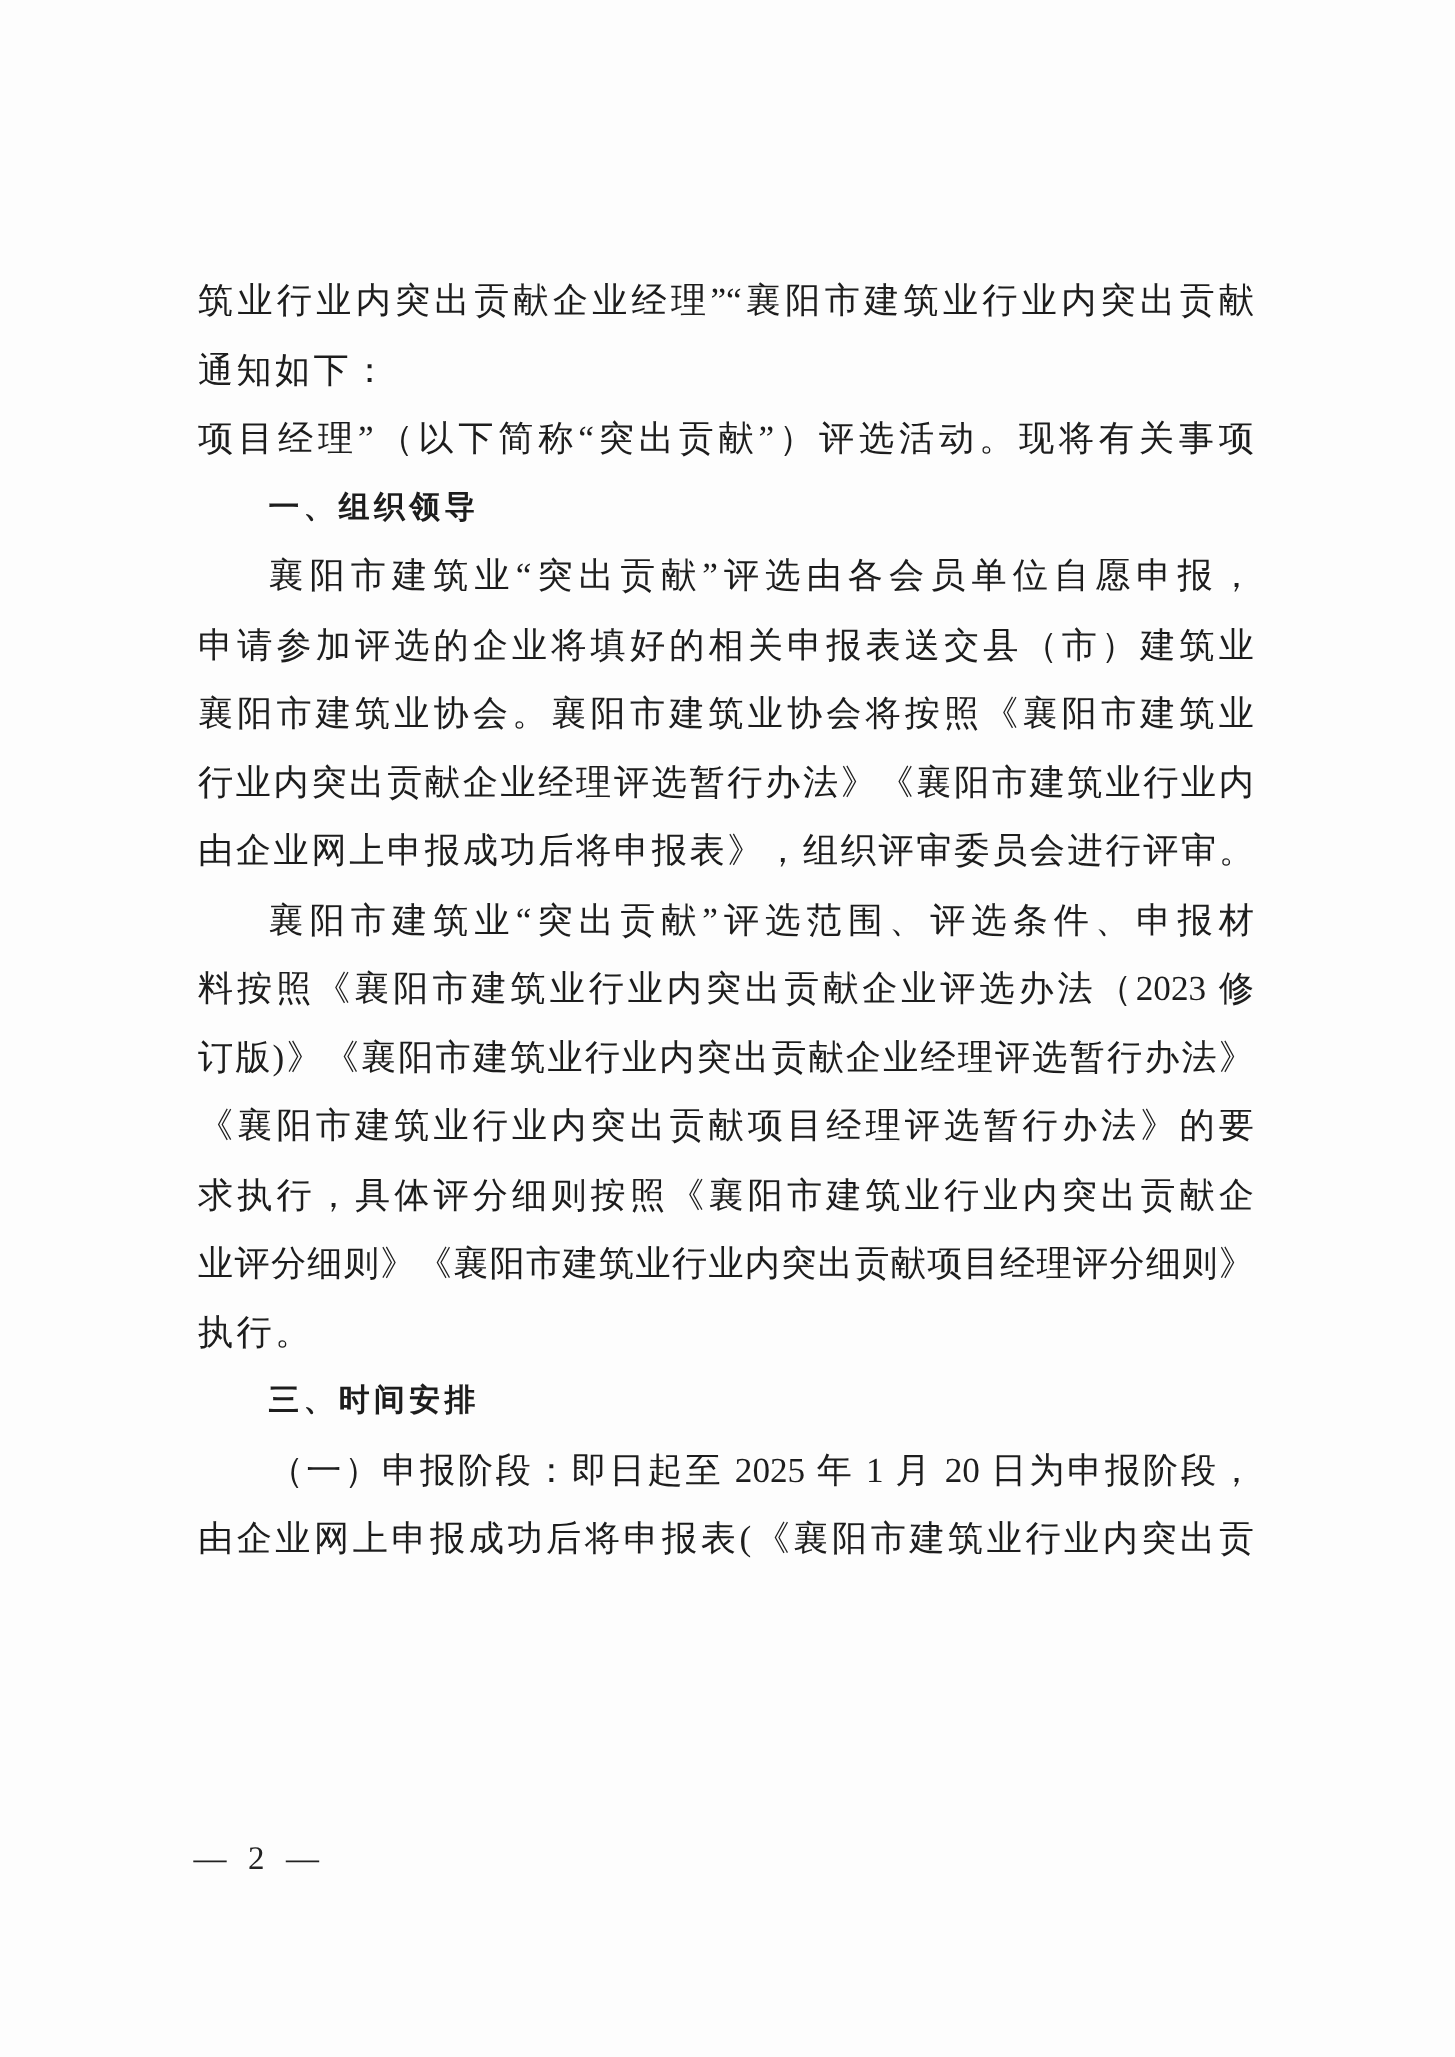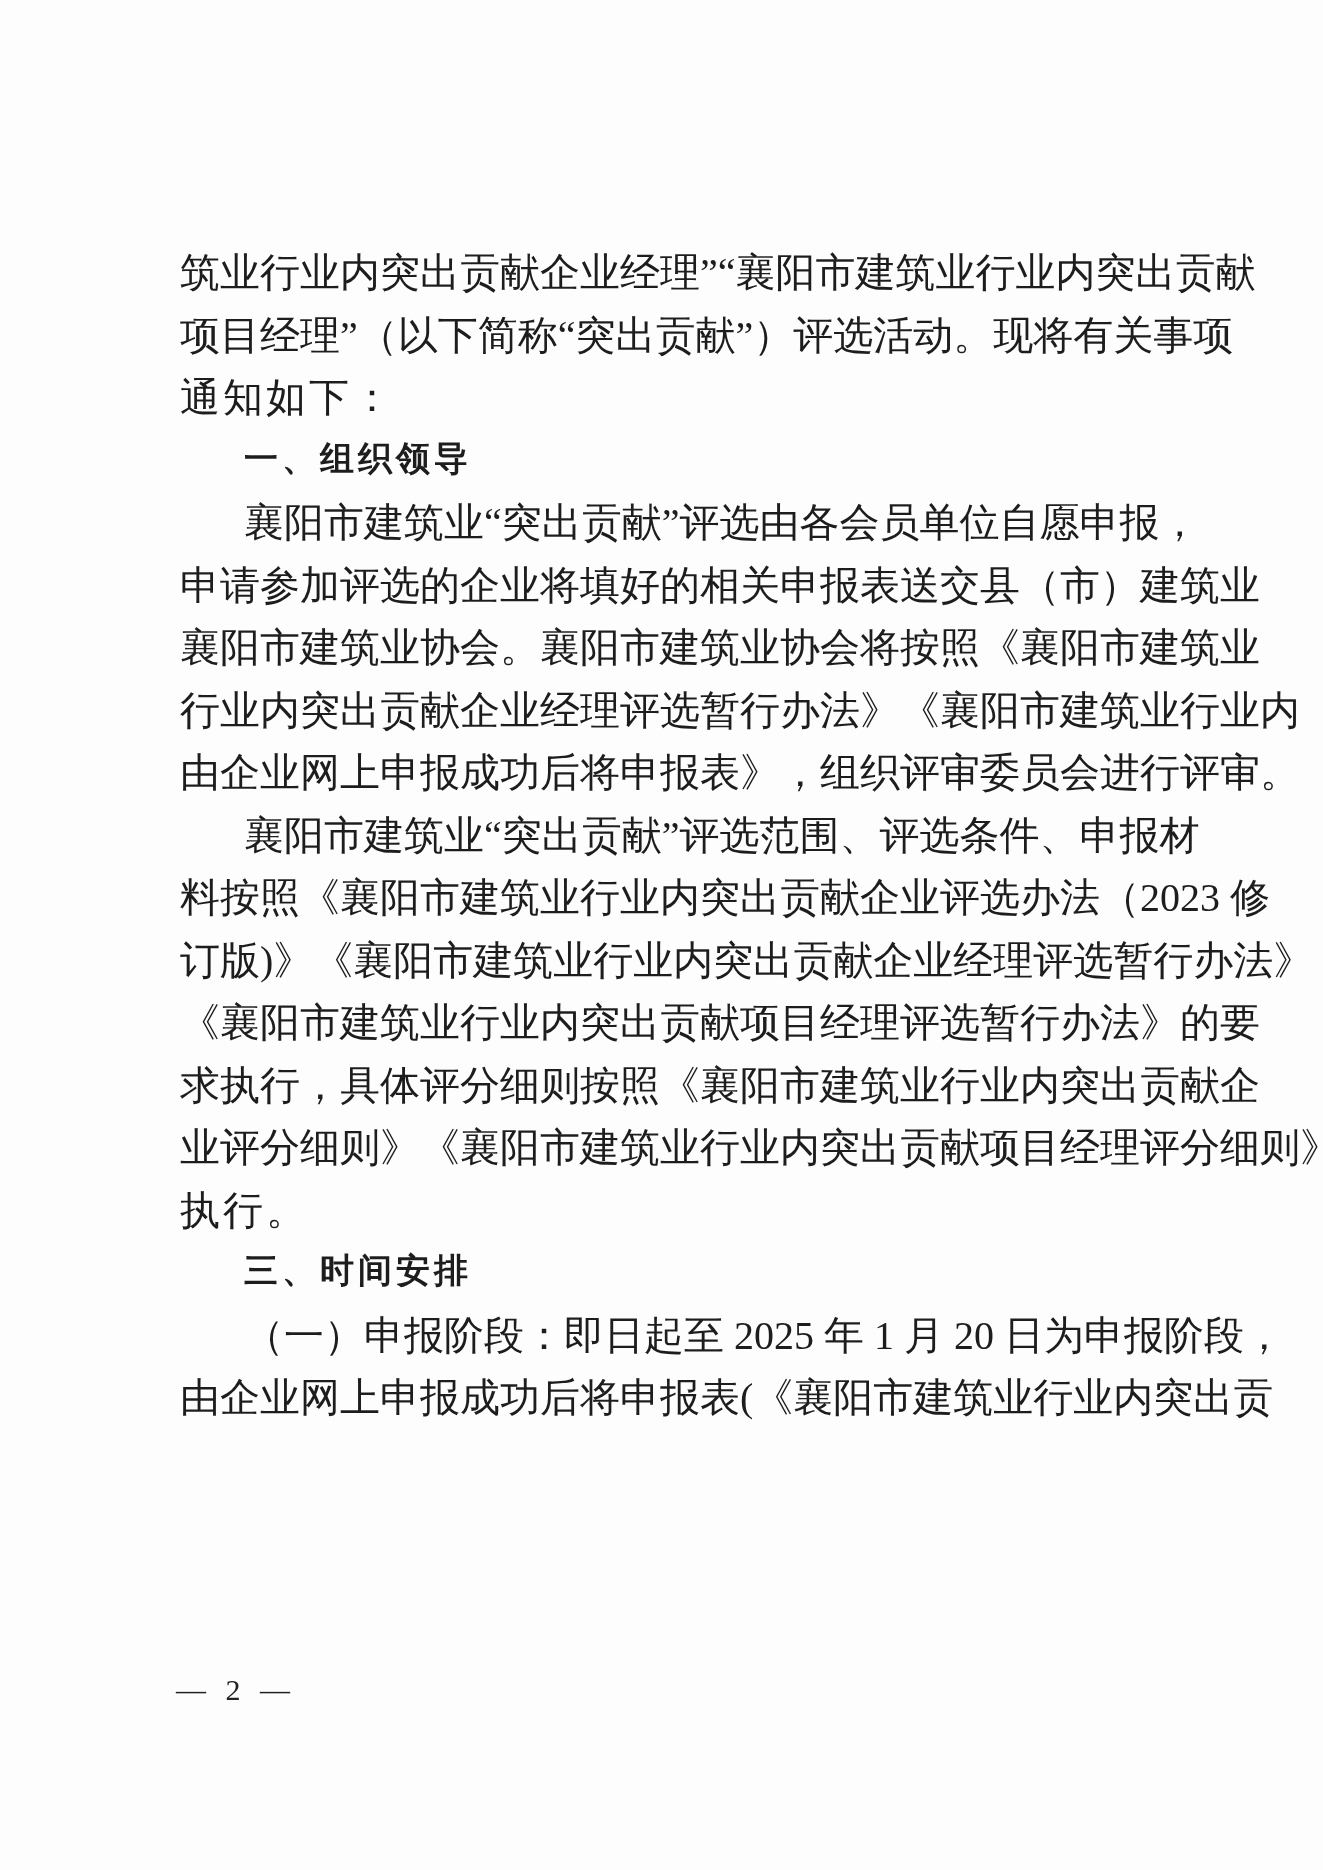--- a/index.html
+++ b/index.html
@@ -21,65 +21,65 @@
     font-family: "Liberation Serif", serif;
     color: #1d1d1d;
   }
   .doc-body {
     position: absolute;
     left: 180px;
     top: 242px;
     width: 960px;
   }
   .line {
-    font-size: 40px;
+    font-size: 32px;
     line-height: 62.5px;
     height: 62.5px;
     white-space: nowrap;
     font-weight: 400;
   }
   
   .line.j {
     text-align: justify;
     text-align-last: justify;
   }
   
   .line:not(.j):not(.b) {
     letter-spacing: 3px;
   }
   
   .line.ind {
     text-indent: 64px;
   }
   
   .line.b {
-    font-family: Liberation Mono, monospace;
+    font-family: Liberation Sans, sans-serif;
     font-weight: 700;
-    font-size: 34px;
+    font-size: 28px;
     letter-spacing: 4px;
   }
   .page-footer {
     position: absolute;
     left: 176px;
     top: 1668px;
     font-size: 30px;
     line-height: 44px;
     letter-spacing: 6px;
     color: #222;
     white-space: nowrap;
   }
 </style>
 </head>
 <body>
 
 <div class="page">
   <div class="doc-body" id="doc-body">
       <div class="line j">筑业行业内突出贡献企业经理”“襄阳市建筑业行业内突出贡献</div>
+      <div class="line">通知如下：</div>
       <div class="line j">项目经理”（以下简称“突出贡献”）评选活动。现将有关事项</div>
-      <div class="line">通知如下：</div>
       <div class="line ind b">一、组织领导</div>
       <div class="line j ind">襄阳市建筑业“突出贡献”评选由各会员单位自愿申报，</div>
       <div class="line j">申请参加评选的企业将填好的相关申报表送交县（市）建筑业</div>
       <div class="line j">襄阳市建筑业协会。襄阳市建筑业协会将按照《襄阳市建筑业</div>
       <div class="line j">行业内突出贡献企业经理评选暂行办法》《襄阳市建筑业行业内</div>
       <div class="line j">由企业网上申报成功后将申报表》，组织评审委员会进行评审。</div>
       <div class="line j ind">襄阳市建筑业“突出贡献”评选范围、评选条件、申报材</div>
       <div class="line j">料按照《襄阳市建筑业行业内突出贡献企业评选办法（2023 修</div>
       <div class="line j">订版)》《襄阳市建筑业行业内突出贡献企业经理评选暂行办法》</div>
       <div class="line j">《襄阳市建筑业行业内突出贡献项目经理评选暂行办法》的要</div>

